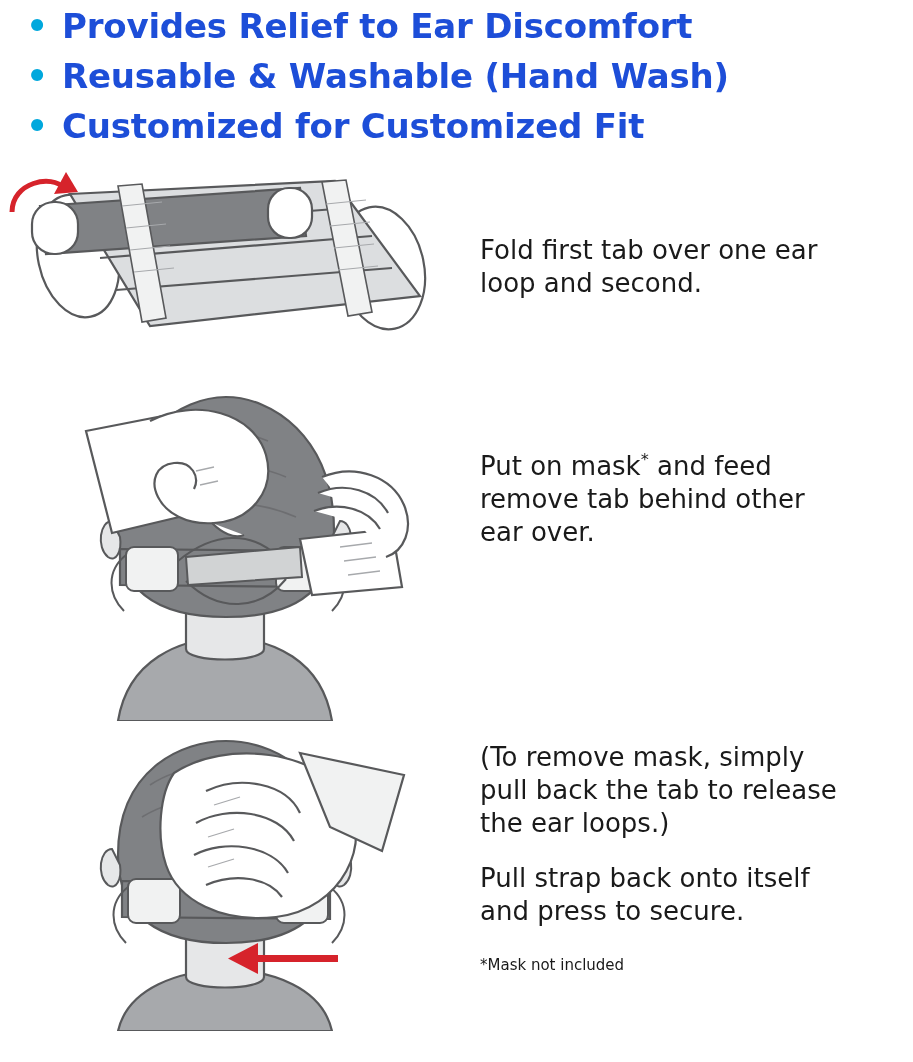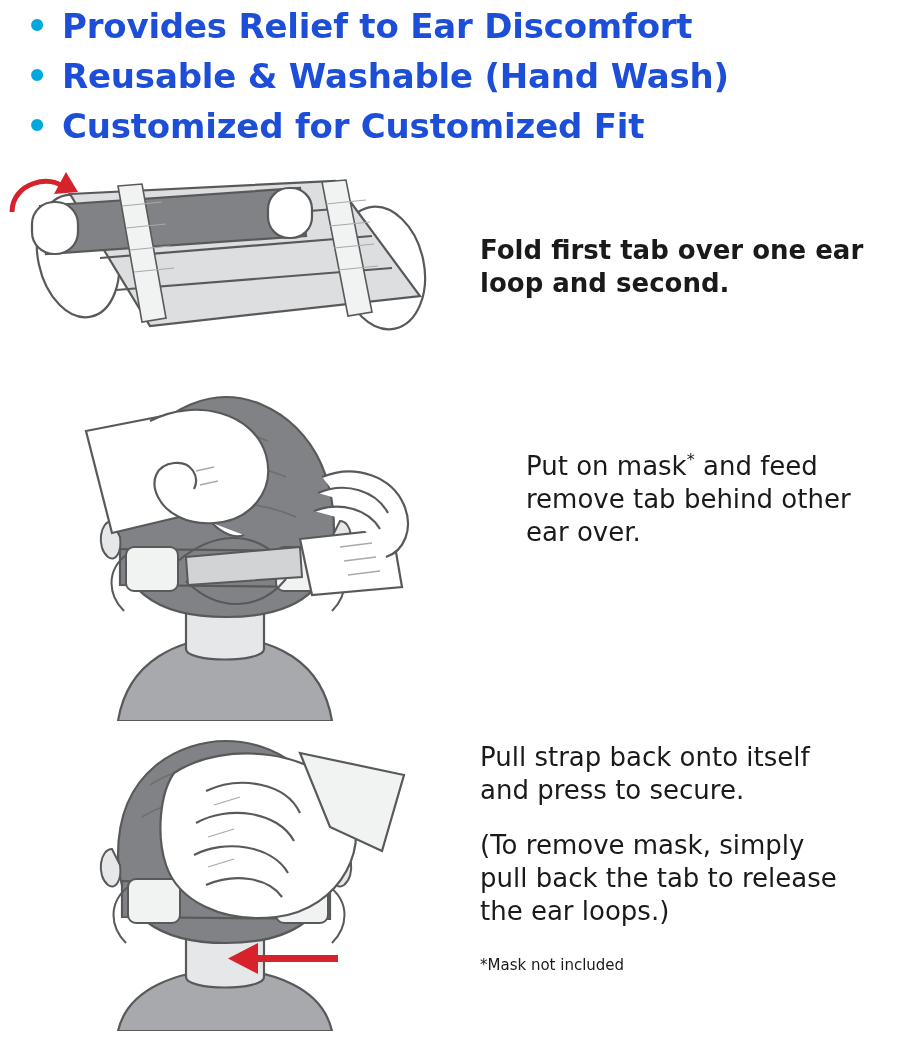--- a/index.html
+++ b/index.html
@@ -72,23 +72,23 @@
   .footnote {
     font-size: 15px;
     line-height: 30px;
   }
   sup {
     font-size: 0.62em;
     vertical-align: super;
   }
 
   
-  .step1 { height: 215px; font-weight: bold; }
+  .step1 { height: 215px; }
   .step1 .step-copy { padding-top: 68px; }
-  .step2 { height: 350px; gap: 46px; }
+  .step2 { height: 350px; }
   .step2 .step-copy { padding-top: 62px; }
   .step3 { height: 300px; }
   .step3 .step-copy { padding-top: 10px; }
 
   svg { display: block; }
 </style>
 </head>
 <body>
 
 <ul class="bullets">
@@ -261,25 +261,25 @@
         <path d="M300 22 L404 44 L382 120 L330 96 Z" fill="#f1f2f2" stroke="#58595b" stroke-width="2.2"></path>
 
         <g>
           <rect x="252" y="224" width="86" height="7" fill="#d6232b"></rect>
           <polygon points="228,227.5 258,212 258,243" fill="#d6232b"></polygon>
         </g>
       </svg>
     </div>
     <div class="step-copy">
       <p>
-        <span>Pull strap back onto itself</span><br>
-        <span>and press to secure.</span>
-      </p>
-      <p>
         <span>(To remove mask, simply</span><br>
         <span>pull back the tab to release</span><br>
         <span>the ear loops.)</span>
       </p>
+      <p>
+        <span>Pull strap back onto itself</span><br>
+        <span>and press to secure.</span>
+      </p>
       <p class="footnote">*Mask not included</p>
     </div>
   </div>
 
 </div>
 
 </body></html>

